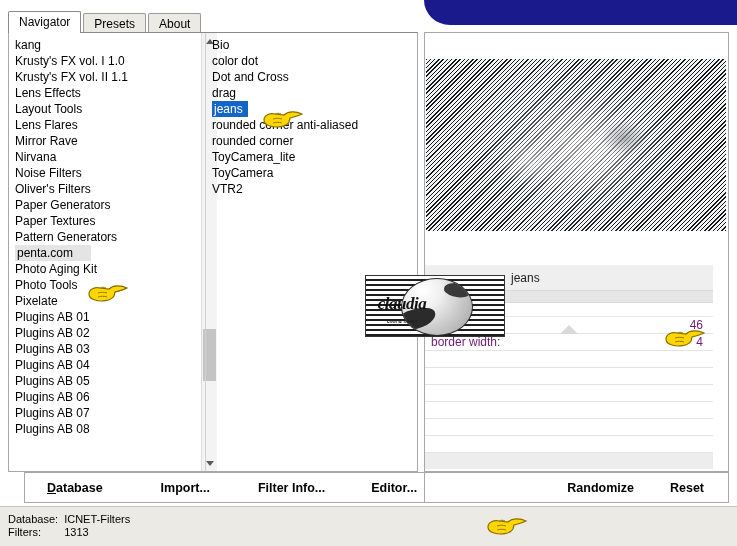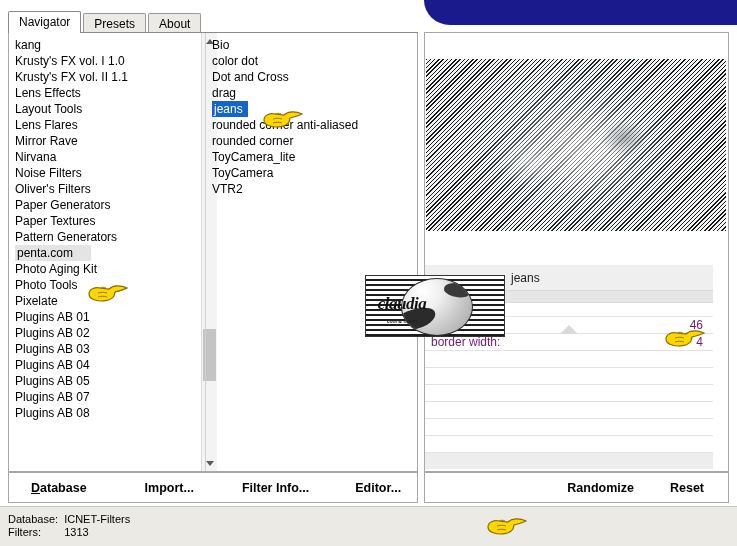--- a/index.html
+++ b/index.html
@@ -293,21 +293,21 @@
     text-align: center;
     font-size: 5px;
     font-weight: bold;
     color: #222;
     z-index: 3;
   }
 
   
   .actionbar-left {
     position: absolute;
-    left: 8px; top: 472px;
+    left: 24px; top: 472px;
     width: 410px; height: 31px;
     background: #ffffff;
     border: 1px solid #a8a8a8;
     display: flex; align-items: center;
   }
   .actionbar-right {
     position: absolute;
     left: 424px; top: 472px;
     width: 305px; height: 31px;
     background: #ffffff;
@@ -385,20 +385,21 @@
         <li class="li-wrap">Pattern Generators</li>
         <li style="padding-left:6px;"><span class="sel-grey" style="background:#e4e4e4;padding:1px 18px 1px 2px;">penta.com</span></li>
         <li class="li-wrap">Photo Aging Kit</li>
         <li class="li-wrap">Photo Tools</li>
         <li class="li-wrap">Pixelate</li>
         <li class="li-wrap">Plugins AB 01</li>
         <li class="li-wrap">Plugins AB 02</li>
         <li class="li-wrap">Plugins AB 03</li>
         <li class="li-wrap">Plugins AB 04</li>
         <li class="li-wrap">Plugins AB 05</li>
+        <li class="li-wrap">Plugins AB 06</li>
         <li class="li-wrap">Plugins AB 07</li>
         <li class="li-wrap">Plugins AB 08</li>
       </ul>
 
       <div class="scrollbar">
         <div class="sb-btn sb-up">
             <div class="arrow-up"></div>
           </div>
         <div class="sb-thumb"></div>
         <div class="sb-btn sb-down">

